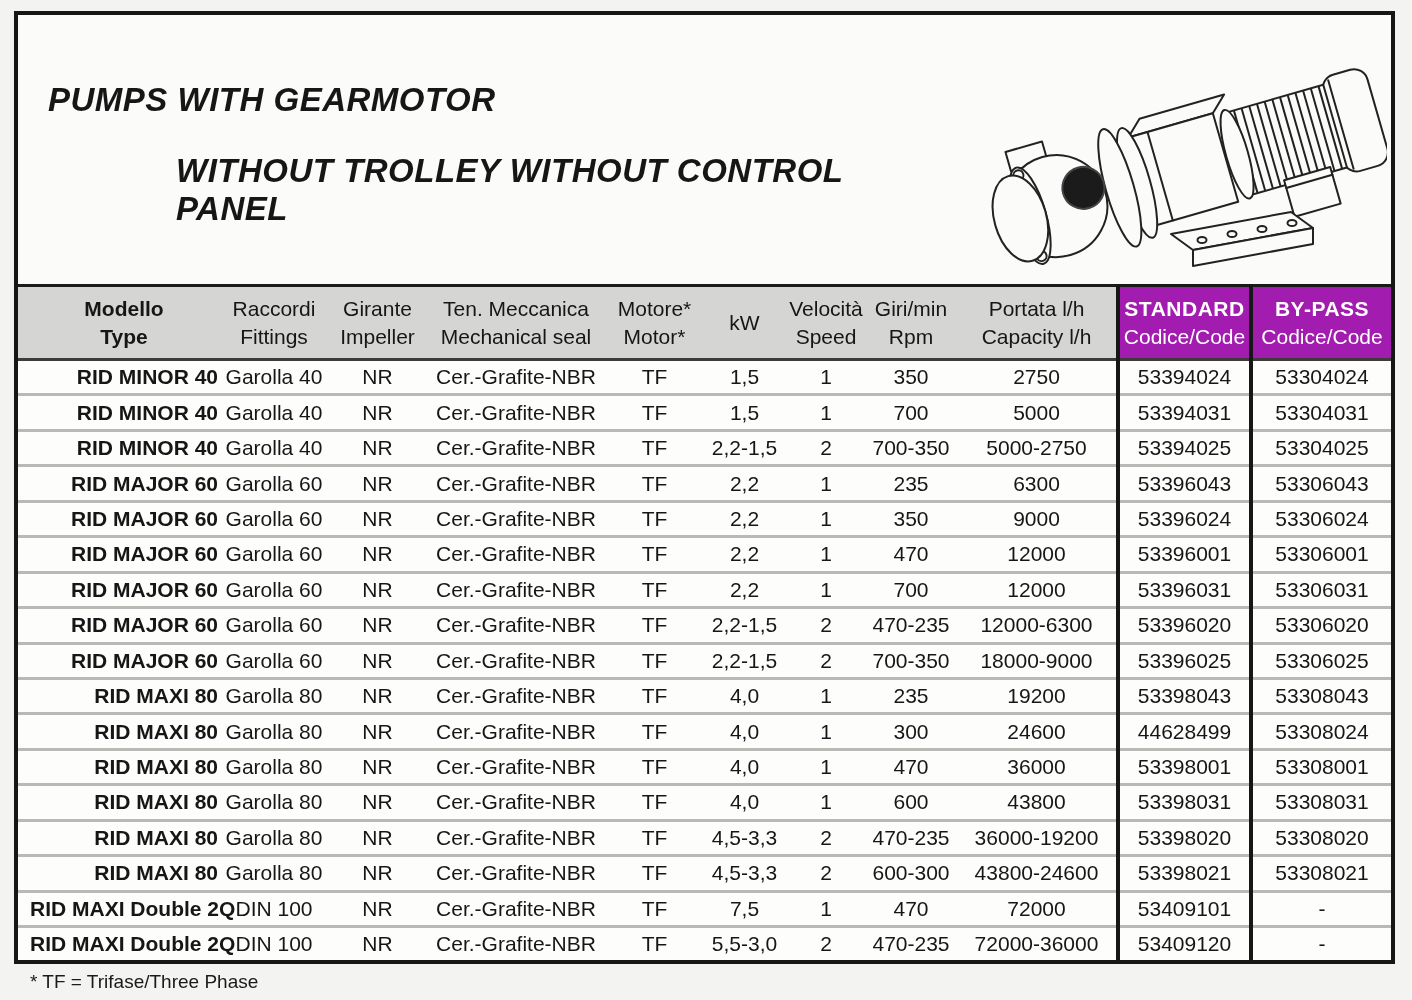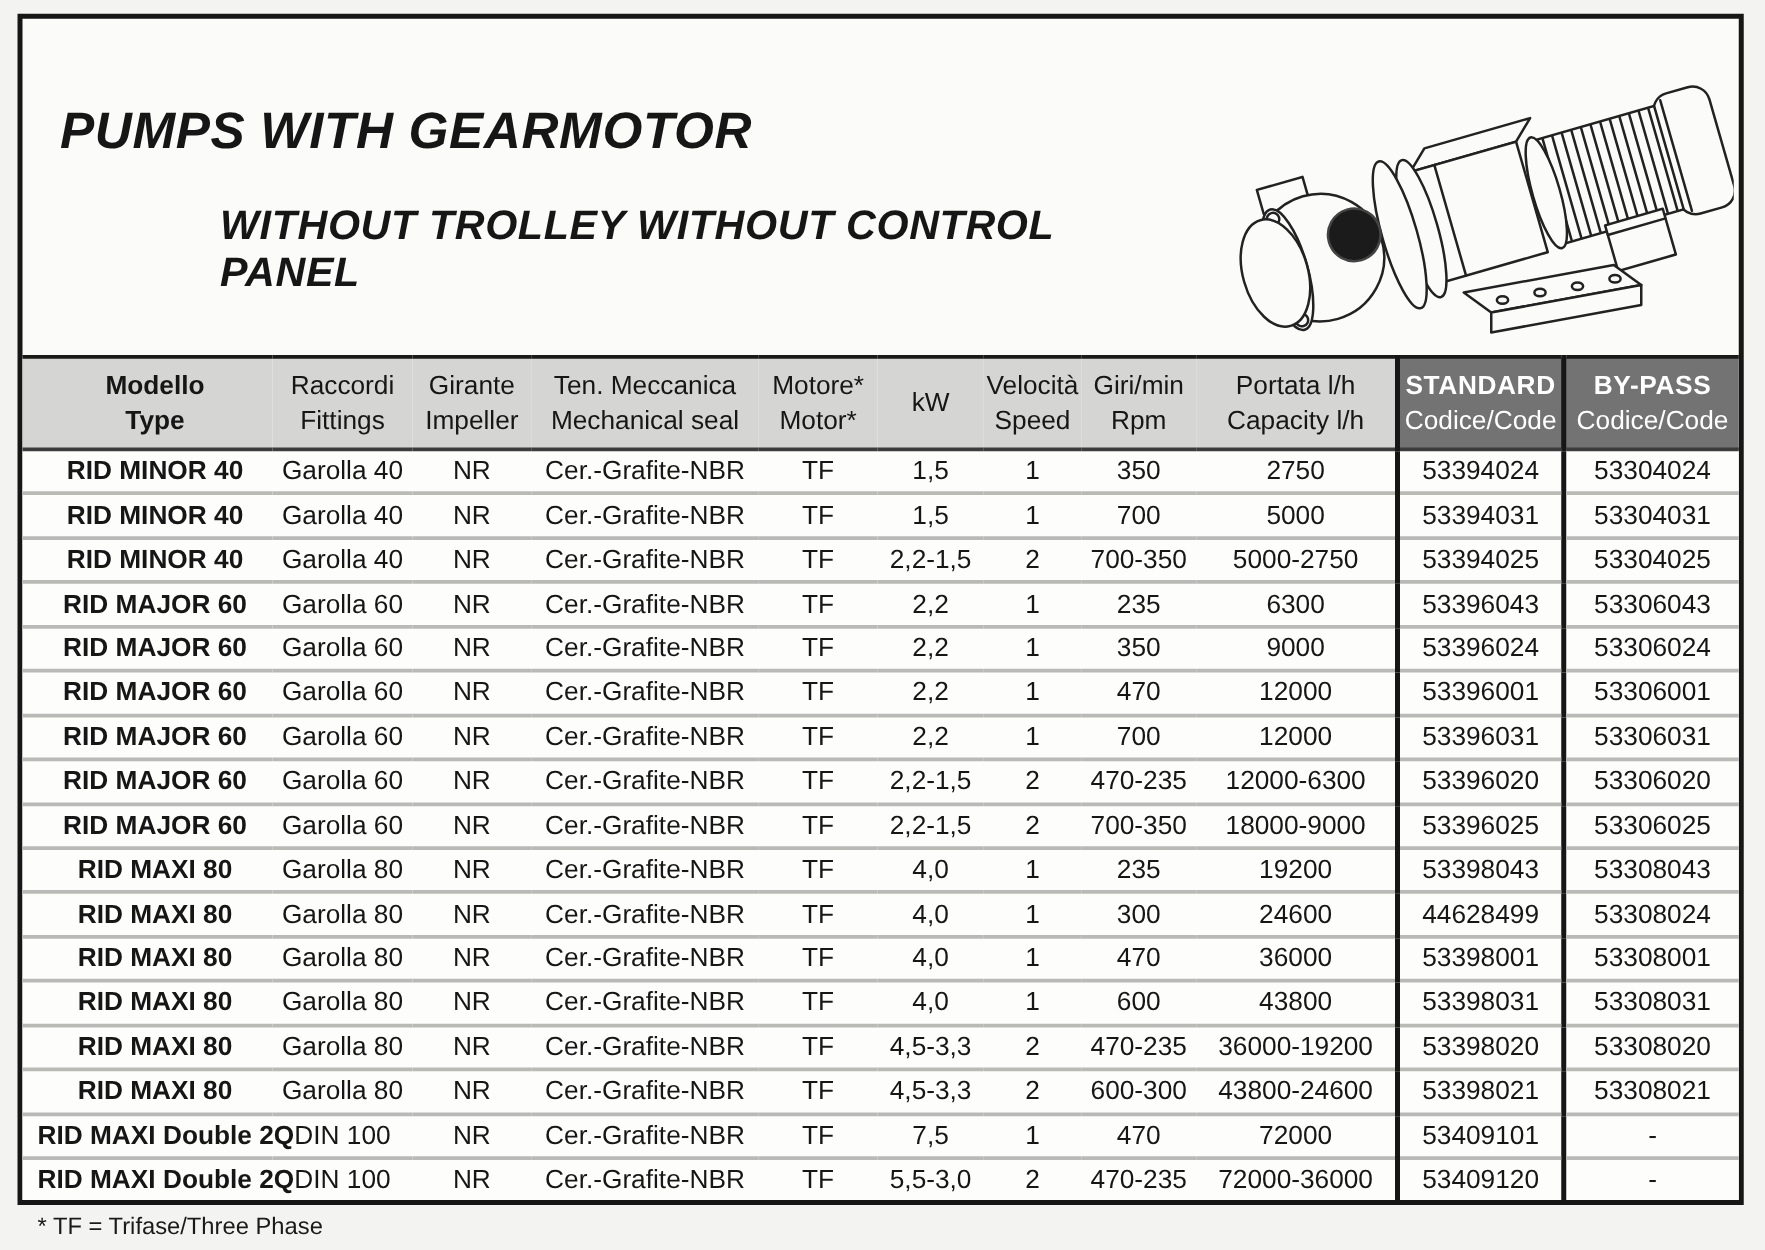--- a/index.html
+++ b/index.html
@@ -3,42 +3,42 @@
 <meta charset="utf-8">
 <style>
   * { margin:0; padding:0; box-sizing:border-box; }
   html,body { width:1412px; height:1000px; background:#f3f3f1; overflow:hidden;
               font-family:"Liberation Sans", sans-serif; color:#161616; position:relative; }
 
   .frame { position:absolute; left:14px; top:11px; width:1381px; height:953px;
            border:4px solid #161616; background:#fbfbfa; }
 
   .title-block { position:absolute; left:30px; top:66px; width:900px; }
-  .title-line1 { font-size:41px; font-weight:bold; font-style:italic; letter-spacing:0.5px; }
+  .title-line1 { font-size:33px; font-weight:bold; font-style:italic; letter-spacing:0.5px; }
   .title-line2 { font-size:33px; font-weight:bold; font-style:italic; letter-spacing:0.5px;
                  margin-top:33px; margin-left:128px; }
 
   .pump-art { position:absolute; top:3px; right:4px; width:398px; height:262px; }
   .pump-art svg { width:100%; height:100%; }
 
   table.catalog { position:absolute; left:0; top:269px; width:1373px; height:676px;
                   border-collapse:collapse; table-layout:fixed; }
   thead tr { border-top:3px solid #1a1a1a; border-bottom:3px solid #3c3c3c; }
   thead th { height:74px; font-weight:normal; font-size:21px; vertical-align:middle;
              text-align:center; background:#d5d5d3; line-height:1.32; }
   thead th span { display:block; }
   thead th span:empty { display:none; }
-  thead th.dark { background:#737373; color:#ffffff; }
+  thead th.dark { background:#a21caf; color:#ffffff; }
   thead th.dark .h1 { font-weight:bold; letter-spacing:0.5px; }
   th.c0 { text-align:center; padding-left:12px;font-weight:bold; }
 
   tbody tr { border-bottom:3px solid #b9b9b6; background:#fdfdfc; }
   tbody tr:last-child { border-bottom:none; }
   tbody td { font-size:21px; text-align:center; vertical-align:middle; white-space:nowrap; }
-  tbody td.c0 { text-align:center; padding-left:12px; font-weight:bold; font-size:21px; }
+  tbody td.c0 { text-align:right; padding-left:12px; font-weight:bold; font-size:21px; }
   .c9 { border-left:4px solid #161616; border-right:4px solid #161616; }
 
   .footnote { position:absolute; left:30px; top:971px; font-size:19px; color:#1a1a1a;text-align:center; }
 </style>
 </head>
 <body>
 
 <div class="frame">
 
   <div class="title-block">

